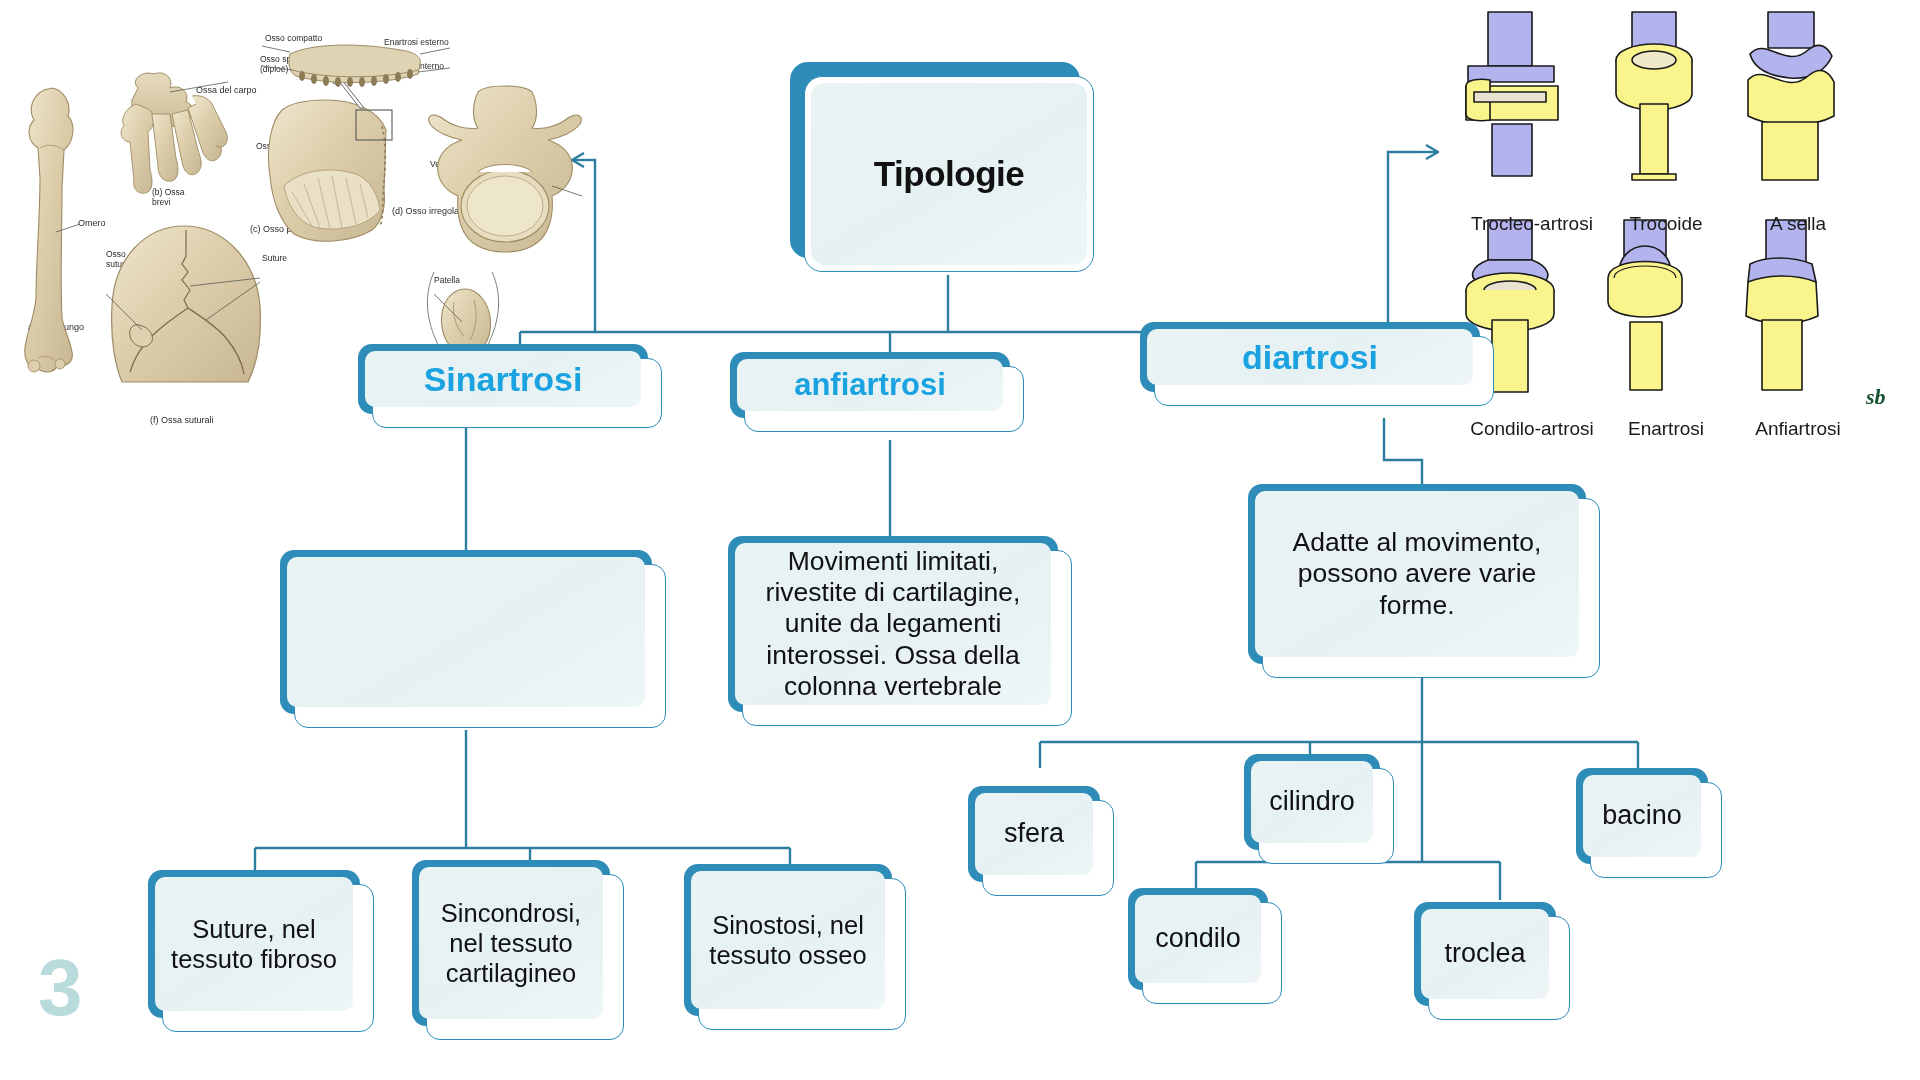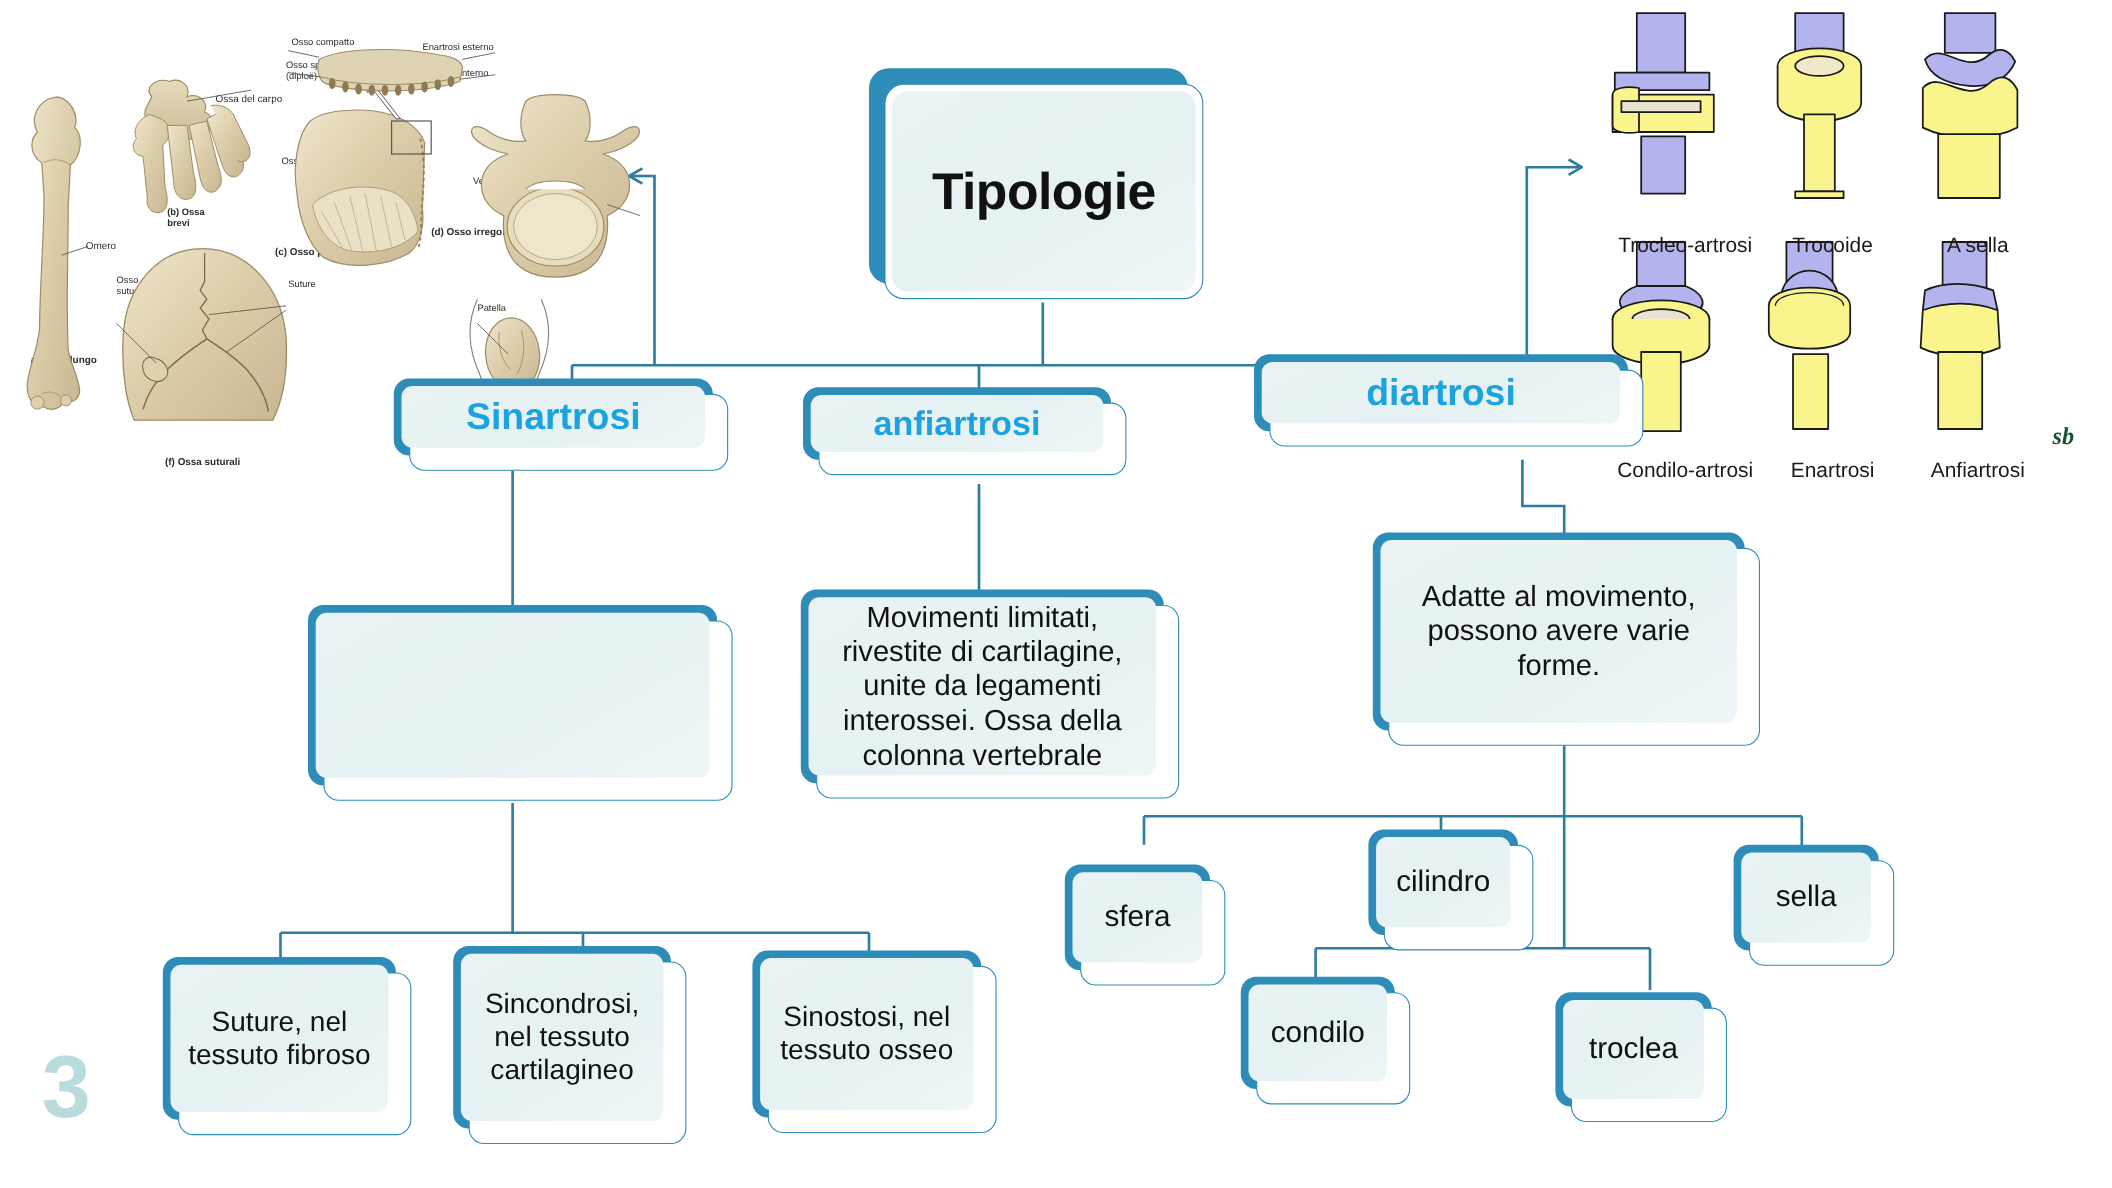--- a/index.html
+++ b/index.html
@@ -60,21 +60,21 @@
     align-items: center;
     justify-content: center;
     text-align: center;
     color: #111111;
     line-height: 1.18;
     padding: 2px 6px;
     white-space: pre-line;
   }
 
   
-  .node.title .txt { font-size: 47px; font-weight: bold; letter-spacing: -0.5px; }
+  .node.title .txt { font-size: 35px; font-weight: bold; letter-spacing: -0.5px; }
   .node.title .back { border-radius: 18px; }
   .node.title .front { border-radius: 18px; }
   .node.title .fill { border-radius: 14px; }
 
   
   .node.cat .txt {
     font-size: 34px;
     font-weight: bold;
     color: #1aa3e0;
   }
@@ -98,21 +98,21 @@
 
   
   .illus { position: absolute; z-index: 3; }
   .bone-label {
     position: absolute;
     font-family: "Liberation Sans", sans-serif;
     color: #2b2b28;
     white-space: pre-line;
     line-height: 1.12;
   }
-  .bone-label.b { font-weight: bold; }
+  .bone-label.b { font-weight: normal; }
 
   
   .joint-label {
     position: absolute;
     font-size: 19px;
     color: #1a1a1a;
     text-align: center;
     font-family: "Liberation Sans", sans-serif;
     z-index: 4;
   }
@@ -458,21 +458,21 @@
     <div class="back"></div>
     <div class="front"></div>
     <div class="fill"></div>
     <div class="txt">cilindro</div>
   </div>
 
   <div class="node leaf" style="left:1576px; top:768px; width:132px; height:96px;">
     <div class="back"></div>
     <div class="front"></div>
     <div class="fill"></div>
-    <div class="txt">sella</div>
+    <div class="txt">bacino</div>
   </div>
 
   <div class="node leaf" style="left:1128px; top:888px; width:140px; height:102px;">
     <div class="back"></div>
     <div class="front"></div>
     <div class="fill"></div>
     <div class="txt">condilo</div>
   </div>
 
   <div class="node leaf" style="left:1414px; top:902px; width:142px; height:104px;">

